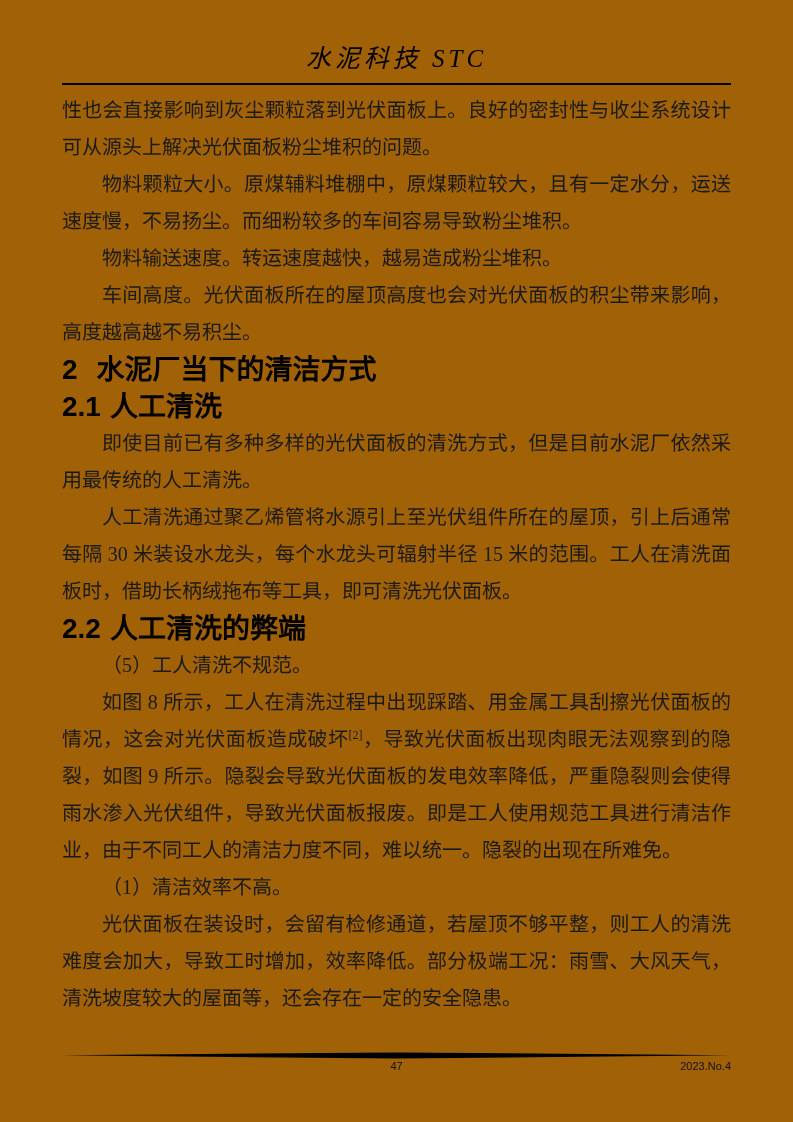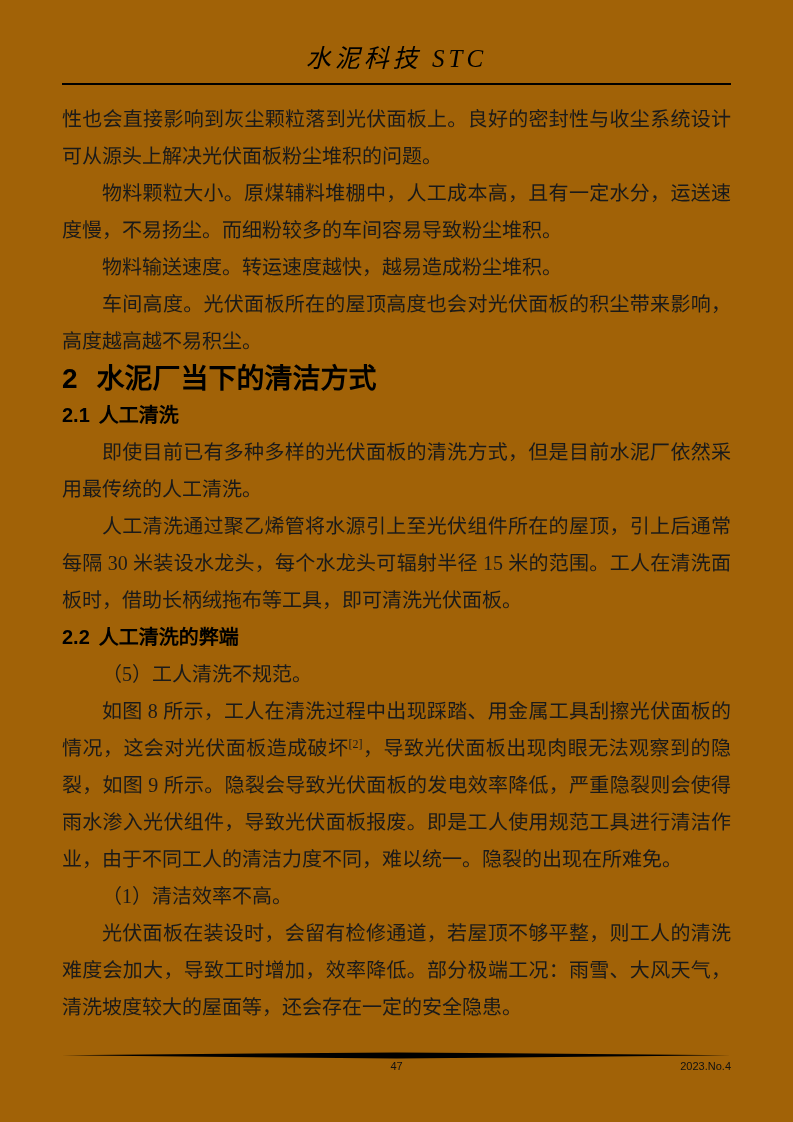--- a/index.html
+++ b/index.html
@@ -27,42 +27,42 @@
     color: #000;
     white-space: nowrap;
   }
   .header-rule {
     margin-top: 7px;
     border-top: 2.5px solid #000;
     height: 0;
   }
   
   .article-body {
-    padding: 16px 62px 0 62px;
+    padding: 7px 62px 0 62px;
     font-family: "Liberation Serif", "DejaVu Serif", serif;
     font-size: 20px;
     line-height: 37px;
     text-align: justify;
     text-justify: inter-ideograph;
   }
   .article-body p {
     margin: 0;
     text-indent: 2em;
   }
   .article-body p.no-indent { text-indent: 0; }
   .sec-heading, .sub-heading {
     margin: 0;
     font-family: "Liberation Sans", "DejaVu Sans", sans-serif;
     font-weight: bold;
     color: #000;
     line-height: 37px;
     text-align: left;
   }
   .sec-heading { font-size: 28px; }
-  .sub-heading { font-size: 20px; }
+  .sub-heading { font-size: 28px; }
   .sec-heading .h-num { margin-right: 19px; }
   .sub-heading .h-num { margin-right: 9px; }
   sup.ref {
     font-size: 12px;
     line-height: 0;
     vertical-align: 7px;
   }
   
   .page-footer {
     position: absolute;
@@ -97,21 +97,21 @@
 
   <header class="page-header">
     <div class="journal-title">水泥科技 STC</div>
     <div class="header-rule"></div>
   </header>
 
   <main class="article-body">
 
     <p class="no-indent">性也会直接影响到灰尘颗粒落到光伏面板上。良好的密封性与收尘系统设计可从源头上解决光伏面板粉尘堆积的问题。</p>
 
-    <p>物料颗粒大小。原煤辅料堆棚中，人工成本高，且有一定水分，运送速度慢，不易扬尘。而细粉较多的车间容易导致粉尘堆积。</p>
+    <p>物料颗粒大小。原煤辅料堆棚中，原煤颗粒较大，且有一定水分，运送速度慢，不易扬尘。而细粉较多的车间容易导致粉尘堆积。</p>
 
     <p>物料输送速度。转运速度越快，越易造成粉尘堆积。</p>
 
     <p>车间高度。光伏面板所在的屋顶高度也会对光伏面板的积尘带来影响，高度越高越不易积尘。</p>
 
     <h2 class="sec-heading">
       <span class="h-num">2</span><span>水泥厂当下的清洁方式</span>
     </h2>
 
     <h3 class="sub-heading">

